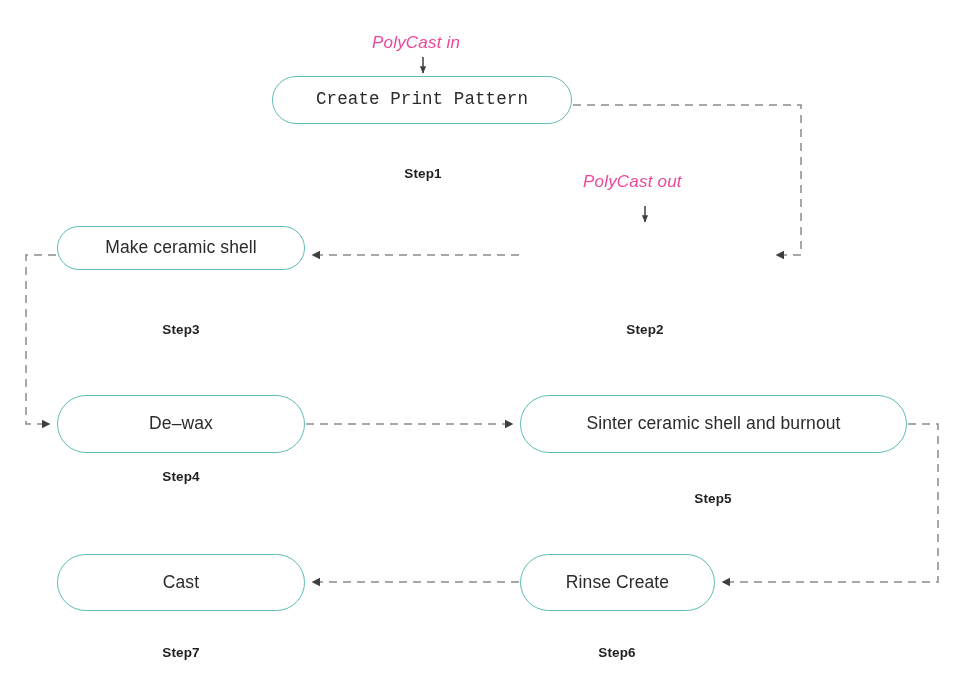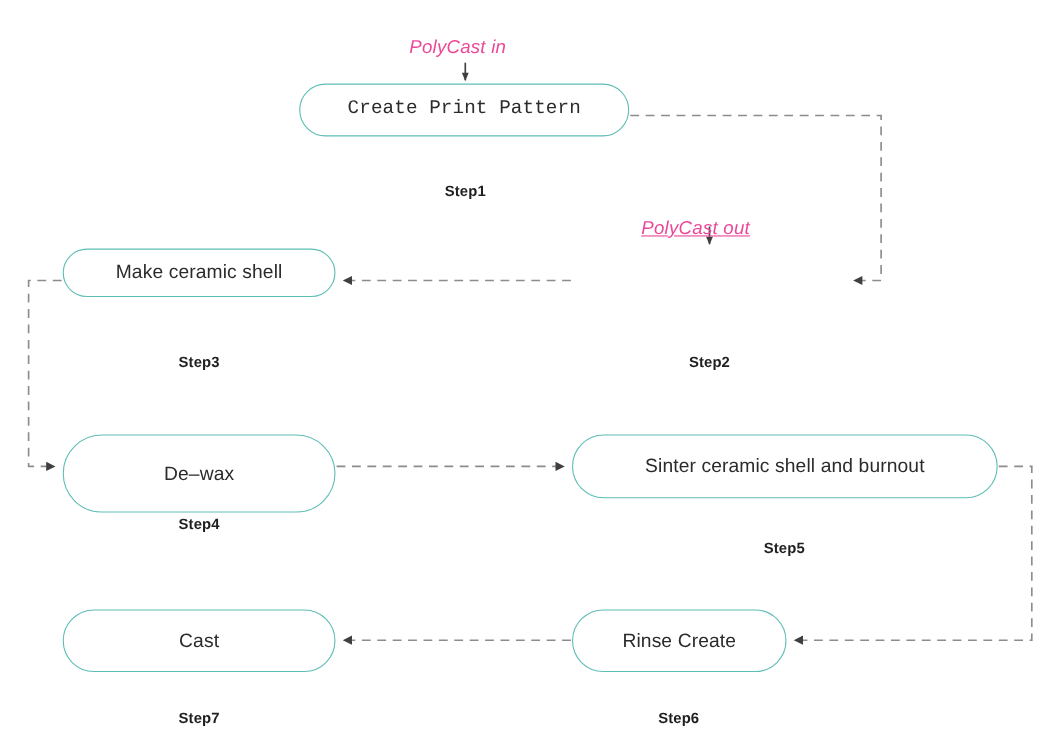--- a/index.html
+++ b/index.html
@@ -113,35 +113,35 @@
       <path d="M908,424 L938,424 L938,582 L722,582" stroke="#8c8c8c" stroke-width="1.5" fill="none" stroke-dasharray="8,6" marker-end="url(#ah-left)"></path>
     </g>
 
     <g>
       <path d="M519,582 L312,582" stroke="#8c8c8c" stroke-width="1.5" fill="none" stroke-dasharray="8,6" marker-end="url(#ah-left)"></path>
     </g>
   </svg>
 
   <div class="io-label" style="left:372px; top:33px;">PolyCast in</div>
 
-  <div class="io-label" style="left:583px; top:198px;text-decoration:underline;">PolyCast out</div>
+  <div class="io-label" style="left:583px; top:172px;">PolyCast out</div>
 
   <div class="node" style="left:272px; top:76px; width:300px; height:48px;font-family:Liberation Mono, monospace;">
     <span class="node-label">Create Print Pattern</span>
   </div>
   <div class="step-caption" style="left:373px; top:150px; width:100px;">Step1</div>
 
   <div class="step-caption" style="left:595px; top:306px; width:100px;">Step2</div>
 
   <div class="node" style="left:57px; top:226px; width:248px; height:44px;">
     <span class="node-label">Make ceramic shell</span>
   </div>
   <div class="step-caption" style="left:131px; top:306px; width:100px;">Step3</div>
 
-  <div class="node" style="left:57px; top:395px; width:248px; height:71px;">
+  <div class="node" style="left:57px; top:395px; width:248px; height:58px;">
     <span class="node-label">De–wax</span>
   </div>
   <div class="step-caption" style="left:131px; top:453px; width:100px;">Step4</div>
 
   <div class="node" style="left:520px; top:395px; width:387px; height:58px;">
     <span class="node-label">Sinter ceramic shell and burnout</span>
   </div>
   <div class="step-caption" style="left:663px; top:475px; width:100px;">Step5</div>
 
   <div class="node" style="left:520px; top:554px; width:195px; height:57px;">

